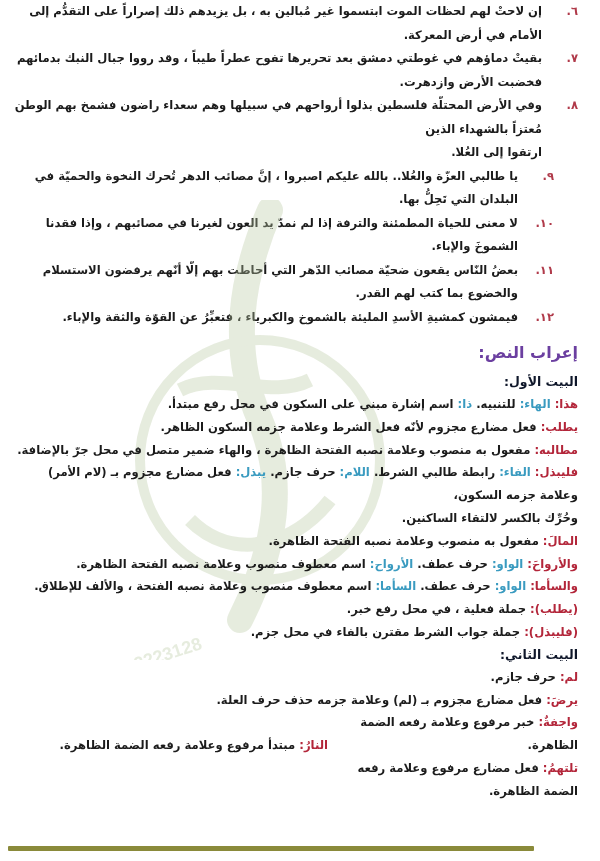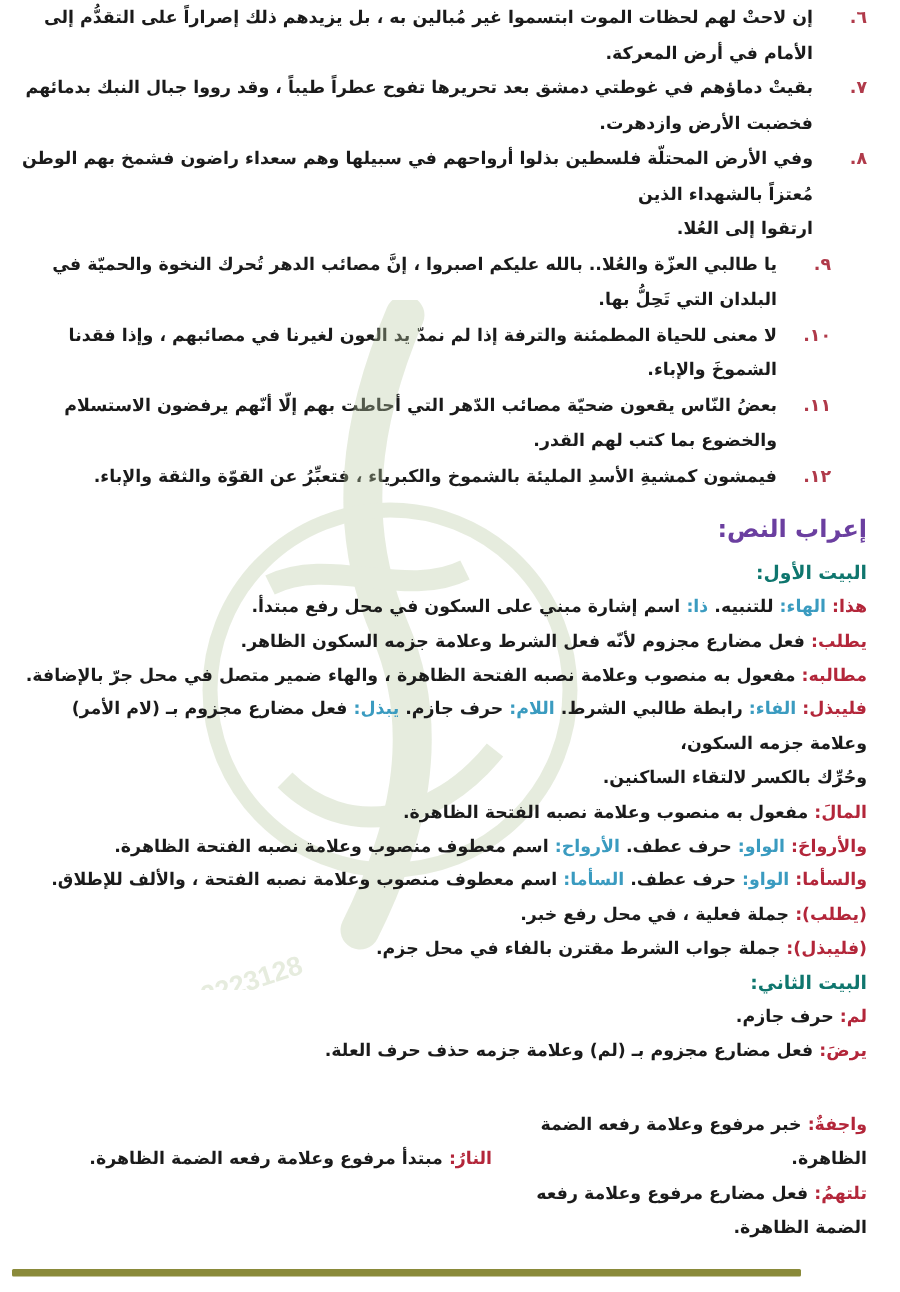--- a/index.html
+++ b/index.html
@@ -5,21 +5,21 @@
   html,body{margin:0;padding:0;background:#fff;}
   body{width:600px;height:861px;overflow:hidden;position:relative;font-family:"DejaVu Sans","Liberation Sans",sans-serif;}
   .page{position:absolute;inset:0;direction:rtl;padding:0 22px 0 8px;box-sizing:border-box;color:#1b1b1b;font-weight:bold;font-size:11.6px;}
   .watermark{position:absolute;left:120px;top:200px;width:280px;height:460px;pointer-events:none;opacity:0.35;}
   .numlist{margin:0;padding:0;list-style:none;}
   .numlist li{display:flex;align-items:flex-start;line-height:23.5px;}
   .numlist li .num{color:#b03a4a;min-width:30px;text-align:right;padding-left:6px;flex-shrink:0;}
   .numlist li .txt{flex:1;}
   .numlist li.indent .num{margin-right:24px;}
   .h-main{color:#6b3fa0;font-size:16px;margin:12px 0 6px 0;line-height:24px;}
-  .h-sub{color:#0f766e;font-size:12.5px;line-height:22px;margin:0;}
+  .h-sub{color:#0f172a;font-size:12.5px;line-height:22px;margin:0;}
   .line{line-height:22.8px;position:relative;}
   .k-red{color:#b3263a;}
   .k-blue{color:#3a9bc0;}
   .rule{position:absolute;left:8px;right:66px;bottom:10px;height:5px;background:#8a8a3a;border-radius:1px;}
 </style>
 </head>
 <body>
 
 <div class="page">
 
@@ -74,18 +74,18 @@
       <div class="line"><span class="k-red">يطلب: </span><span>فعل مضارع مجزوم لأنّه فعل الشرط وعلامة جزمه السكون الظاهر.</span></div>
       <div class="line"><span class="k-red">مطالبه: </span><span>مفعول به منصوب وعلامة نصبه الفتحة الظاهرة ، والهاء ضمير متصل في محل جرّ بالإضافة.</span></div>
       <div class="line"><span class="k-red">فليبذل: </span><span class="k-blue">الفاء: </span><span>رابطة طالبي الشرط. </span><span class="k-blue">اللام: </span><span>حرف جازم. </span><span class="k-blue">يبذل: </span><span>فعل مضارع مجزوم بـ (لام الأمر) وعلامة جزمه السكون،</span></div>
       <div class="line"><span>وحُرِّك بالكسر لالتقاء الساكنين.</span></div>
       <div class="line"><span class="k-red">المالَ: </span><span>مفعول به منصوب وعلامة نصبه الفتحة الظاهرة.</span></div>
       <div class="line"><span class="k-red">والأرواحَ: </span><span class="k-blue">الواو: </span><span>حرف عطف. </span><span class="k-blue">الأرواح: </span><span>اسم معطوف منصوب وعلامة نصبه الفتحة الظاهرة.</span></div>
       <div class="line"><span class="k-red">والسأما: </span><span class="k-blue">الواو: </span><span>حرف عطف. </span><span class="k-blue">السأما: </span><span>اسم معطوف منصوب وعلامة نصبه الفتحة ، والألف للإطلاق.</span></div>
       <div class="line"><span style="display: inline-block; width: 250px;"><span class="k-red">(يطلب): </span><span>جملة فعلية ، في محل رفع خبر.</span></span><span style="display: inline-block;"><span class="k-red">(فليبذل): </span><span>جملة جواب الشرط مقترن بالفاء في محل جزم.</span></span></div>
       <div class="h-sub">البيت الثاني:</div>
       <div class="line"><span style="display: inline-block; width: 250px;"><span class="k-red">لم: </span><span>حرف جازم.</span></span><span style="display: inline-block;"><span class="k-red">يرضَ: </span><span>فعل مضارع مجزوم بـ (لم) وعلامة جزمه حذف حرف العلة.</span></span></div>
-      <div class="line"><span style="display: inline-block; width: 250px; margin-top: 27px;"><span class="k-red">واجفةٌ: </span><span>خبر مرفوع وعلامة رفعه الضمة الظاهرة.</span></span><span style="display: inline-block;"><span class="k-red">النارُ: </span><span>مبتدأ مرفوع وعلامة رفعه الضمة الظاهرة.</span></span></div>
+      <div class="line"><span style="display: inline-block; width: 250px;"><span class="k-red">واجفةٌ: </span><span>خبر مرفوع وعلامة رفعه الضمة الظاهرة.</span></span><span style="display: inline-block;"><span class="k-red">النارُ: </span><span>مبتدأ مرفوع وعلامة رفعه الضمة الظاهرة.</span></span></div>
       <div class="line"><span style="display: inline-block; width: 250px;"><span class="k-red">تلتهمُ: </span><span>فعل مضارع مرفوع وعلامة رفعه الضمة الظاهرة.</span></span></div>
     </div>
 
   <div class="rule"></div>
 </div>
 
 </body></html>

